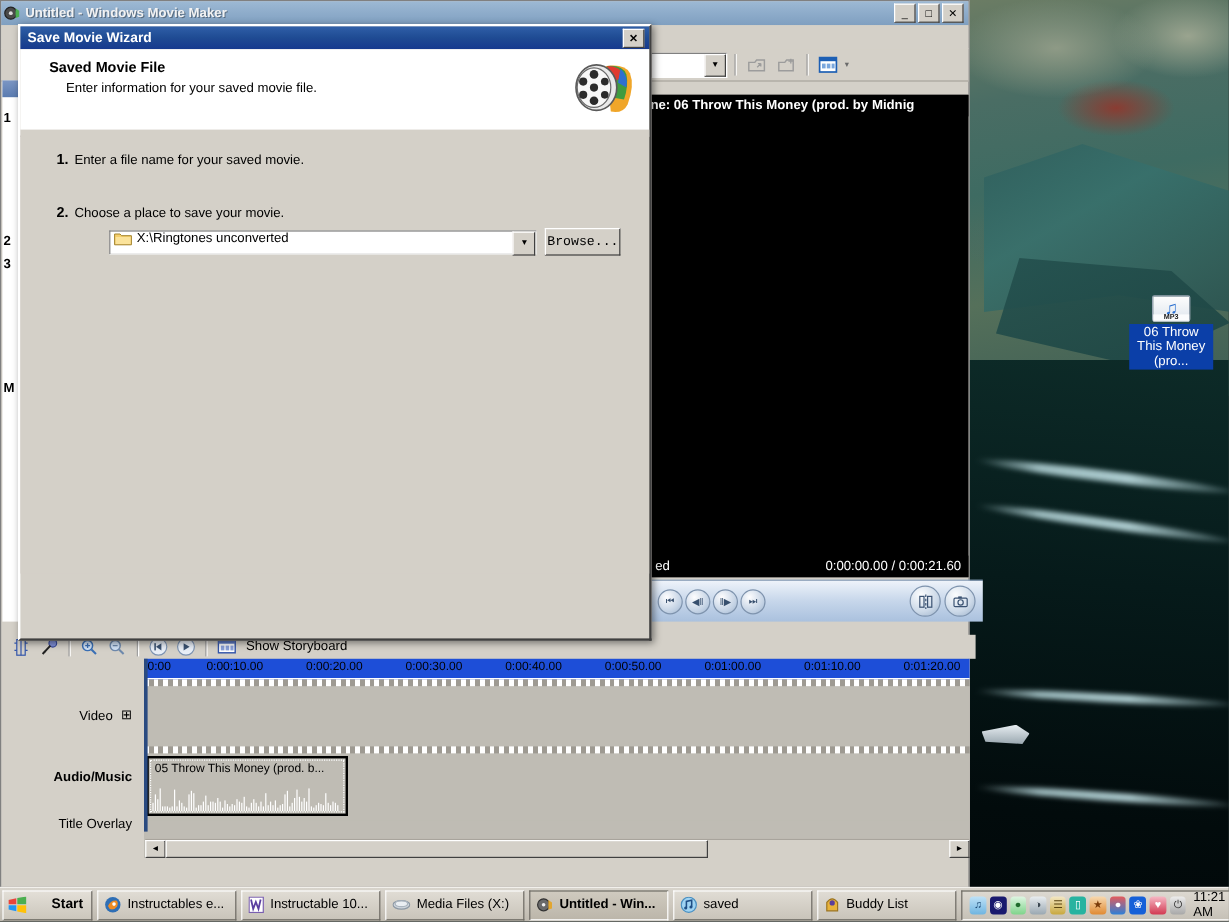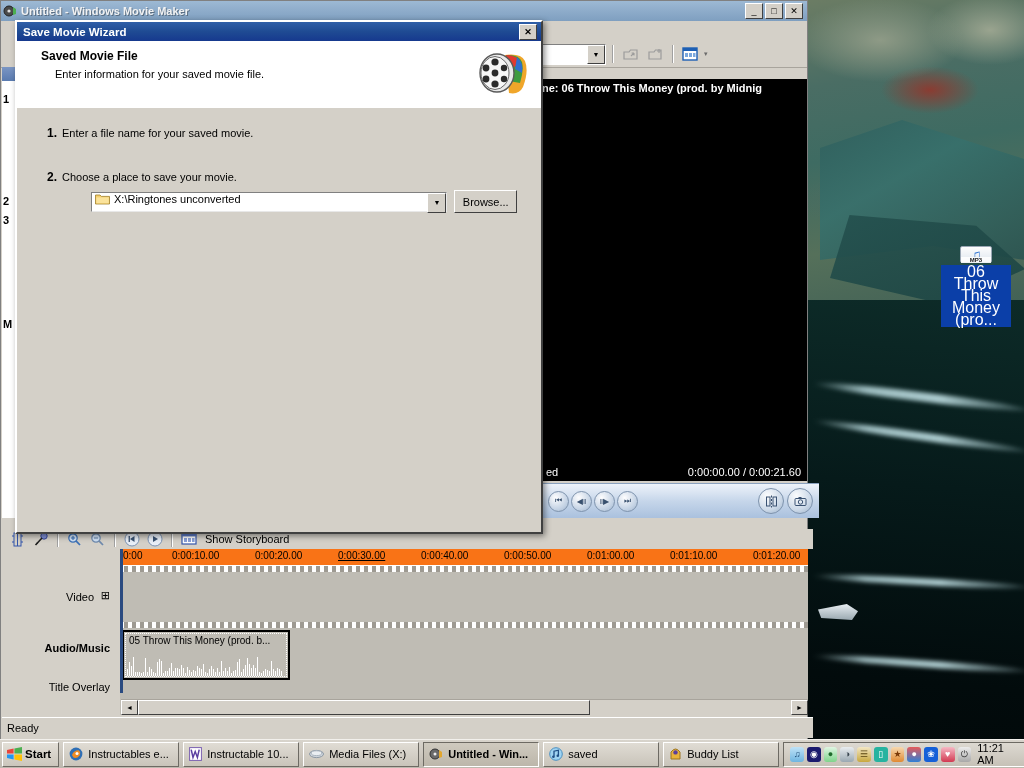--- a/index.html
+++ b/index.html
@@ -81,21 +81,21 @@
   
   .tl-toolbar{position:absolute;left:1px;top:528px;width:806px;height:20px;
     background:#d4d0c8;display:flex;align-items:center;padding-left:5px;gap:2px;}
   .tl-ico{width:21px;height:18px;display:flex;align-items:center;justify-content:center;}
   .tl-sep{width:1px;height:15px;background:#a0a0a0;margin:0 4px;box-shadow:1px 0 0 #fff;}
   .tl-area{position:absolute;left:1px;top:548px;width:806px;height:166px;
     background:#d4d0c8;display:flex;}
   .tl-labels{width:118px;background:#d4d0c8;position:relative;}
   .tl-lab{position:absolute;right:10px;text-align:left;font-size:11px;color:#000;}
   .tl-tracks{flex:1;position:relative;background:#bfbcb4;}
-  .ruler{height:16px;background:#f97316;position:relative;border-bottom:1px solid #fff;}
+  .ruler{height:16px;background:#1d4ed8;position:relative;border-bottom:1px solid #fff;}
   .tick{position:absolute;top:1px;font-size:10px;color:#000;white-space:nowrap;}
   .dashrow{height:6px;background:repeating-linear-gradient(90deg,#fff 0 4px,#9e9a92 4px 8px);}
   .track-video{height:50px;background:#bfbcb4;}
   .track-audio{height:56px;background:#bfbcb4;position:relative;}
   .track-title{height:30px;background:#bfbcb4;}
   .clip{position:absolute;left:2px;top:2px;width:168px;height:50px;
     background:#bfbcb4;border:2px solid #000;box-sizing:border-box;}
   .clip-inner{position:absolute;inset:1px;border:1px dotted #fff;box-sizing:border-box;
     display:flex;flex-direction:column;}
   .clip-name{font-size:10px;color:#000;padding:1px 3px;white-space:nowrap;overflow:hidden;}
@@ -140,43 +140,43 @@
   .pathcombo{width:394px;height:20px;background:#fff;border:1px solid;
     border-color:#808080 #e8e8e8 #e8e8e8 #808080;display:flex;align-items:flex-start;
     padding-left:3px;box-sizing:border-box;font-size:11px;margin-left:30px;}
   .folder{width:15px;height:12px;margin-right:4px;flex:none;position:relative;}
   .pc-arrow{margin-left:auto;width:17px;height:18px;background:#d4d0c8;
     border:1px solid;border-color:#fff #404040 #404040 #fff;
     display:flex;align-items:center;justify-content:center;font-size:7px;}
   .btn{height:21px;background:#d4d0c8;border:1px solid;
     border-color:#fff #404040 #404040 #fff;font-size:11px;color:#000;
     display:flex;align-items:center;justify-content:center;cursor:default;}
-  .browse{width:67px;}
+  .browse{width:67px;font-family:Liberation Mono, monospace;}
   .wz-foot{position:absolute;left:0;bottom:0;right:0;height:54px;
     border-top:1px solid #fff;background:#d4d0c8;
     display:flex;align-items:center;justify-content:flex-end;
     gap:6px;padding-right:30px;box-sizing:border-box;}
   .wz-foot .btn{width:72px;height:23px;}
   .foot-line{position:absolute;left:0;right:0;top:-2px;height:1px;background:#a8a49c;}
   
   #dicon{position:absolute;left:941px;top:246px;width:70px;height:62px;
     display:flex;flex-direction:column;align-items:center;}
   .mp3ico{width:30px;height:30px;background:linear-gradient(180deg,#fdfdfd,#dfe6ee);
     border:1px solid #9aa6b4;border-radius:2px;position:relative;
     display:flex;align-items:center;justify-content:center;}
   .mp3note{color:#2a6fd0;font-size:15px;line-height:1;}
   .mp3tag{position:absolute;bottom:-1px;left:0;right:0;font-size:6px;
     text-align:center;font-weight:bold;color:#1a1a1a;background:rgba(255,255,255,.85);}
-  .dlabel{margin-top:2px;background:#0b3fa8;color:#fff;font-size:16px;
+  .dlabel{margin-top:2px;background:#0b3fa8;color:#fff;font-size:11px;
     text-align:center;line-height:12px;padding:1px 2px;max-width:68px;}
   
   #taskbar{position:absolute;left:0;bottom:0;width:1024px;height:28px;
     background:linear-gradient(180deg,#d8d4cc 0%,#cdc8bf 50%,#bdb8ae 100%);
     border-top:1px solid #f2f0ec;display:flex;align-items:center;padding:0 2px;}
-  .startbtn{height:23px;display:flex;align-items:center;gap:3px;padding:0 7px 0 4px;
+  .startbtn{height:23px;display:flex;align-items:center;gap:21px;padding:0 7px 0 4px;
     background:linear-gradient(180deg,#e3dfd7,#cbc6bc);
     border:1px solid;border-color:#fff #6d6a63 #6d6a63 #fff;
     font-weight:bold;font-size:11.5px;color:#000;margin-right:4px;}
   .tbtn{height:23px;min-width:104px;max-width:112px;display:flex;align-items:center;
     gap:5px;padding:0 5px;background:linear-gradient(180deg,#e0dcd4,#c9c4ba);
     border:1px solid;border-color:#fff #6d6a63 #6d6a63 #fff;
     font-size:11px;color:#000;margin-right:4px;overflow:hidden;white-space:nowrap;}
   .tbtn.active{background:linear-gradient(180deg,#cfcabf,#bcb6aa);
     border-color:#6d6a63 #fff #fff #6d6a63;font-weight:bold;}
   .tray{margin-left:auto;height:23px;display:flex;align-items:center;gap:3px;
@@ -360,21 +360,21 @@
       <span style="position:absolute;top:40px;right:10px;font-size:11px;">⊞</span>
       <div class="tl-lab" style="top:93px;font-weight:bold;">Audio/Music</div>
       <div class="tl-lab" style="top:132px;">Title Overlay</div>
     </div>
 
     <div class="tl-tracks">
       <div class="ruler">
         <span class="tick" style="left:3px;">0:00</span>
         <span class="tick" style="left:52px;">0:00:10.00</span>
         <span class="tick" style="left:135px;">0:00:20.00</span>
-        <span class="tick" style="left:218px;text-decoration:underline;">0:00:30.00</span>
+        <span class="tick" style="left:218px;">0:00:30.00</span>
         <span class="tick" style="left:301px;">0:00:40.00</span>
         <span class="tick" style="left:384px;">0:00:50.00</span>
         <span class="tick" style="left:467px;">0:01:00.00</span>
         <span class="tick" style="left:550px;">0:01:10.00</span>
         <span class="tick" style="left:633px;">0:01:20.00</span>
       </div>
       <div class="dashrow"></div>
       <div class="track-video"></div>
       <div class="dashrow"></div>
       <div class="track-audio">
@@ -469,23 +469,20 @@
     </div>
 
     <div class="hscroll">
       <div class="sbtn">◄</div>
       <div class="sthumb" style="width:450px;"></div>
       <div style="flex:1;"></div>
       <div class="sbtn">►</div>
     </div>
   </div>
 
-  <div class="statusbar">
-    <span>Ready</span>
-  </div>
 </div>
 
 <div id="wiz">
 
   <div class="wz-title">
     <span class="wz-title-txt">Save Movie Wizard</span>
     <div class="wz-close">✕</div>
   </div>
 
   <div class="wz-head">

